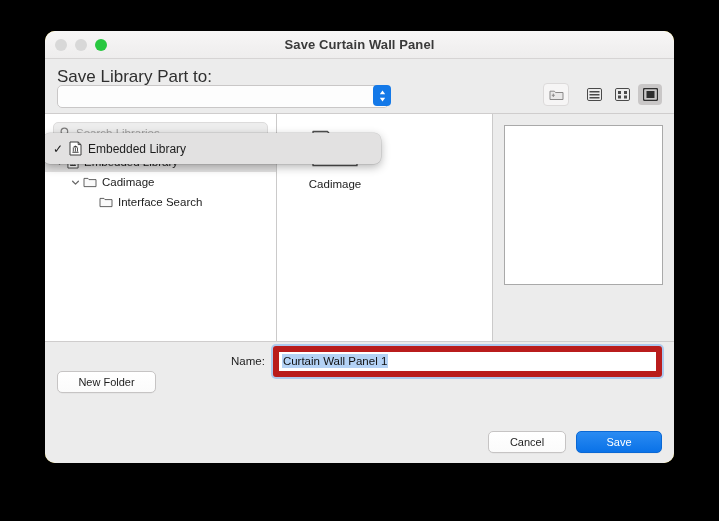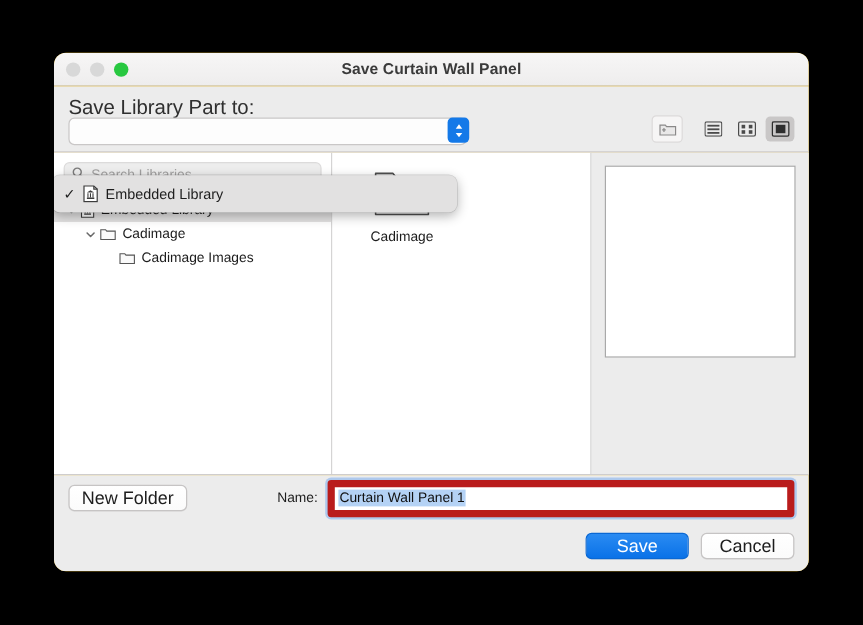--- a/index.html
+++ b/index.html
@@ -17,24 +17,24 @@
     position: relative;
     width: 719px;
     height: 521px;
     background: #000000;
   }
 
   
   .window {
     position: absolute;
     left: 45px;
-    top: 44px;
+    top: 31px;
     width: 629px;
     height: 432px;
-    background: #eab308;
+    background: #fde047;
     border-radius: 10px;
     box-shadow: 0 10px 34px rgba(0,0,0,0.55);
     overflow: hidden;
     display: flex;
     flex-direction: column;
   }
 
   
   .titlebar {
     position: relative;
@@ -267,30 +267,31 @@
     flex: 0 0 auto;
     background: #ececec;
     padding: 8px 12px 0 12px;
   }
   .footer-row1 {
     display: flex;
     align-items: center;
     height: 22px;
   }
   .btn {
-    font-size: 15px;
+    font-size: 11px;
     color: #1d1d1d;
     background: linear-gradient(#ffffff, #fbfbfb);
     border: 1px solid #c6c4c4;
     border-radius: 5px;
     height: 20px;
     display: inline-flex;
     align-items: center;
     justify-content: center;
     box-shadow: 0 0.5px 0.5px rgba(0,0,0,0.06);
+    margin-top: 41px;
   }
   .btn-newfolder { width: 97px; }
 
   .name-label {
     font-size: 11.5px;
     color: #1d1d1d;
     margin-left: 75px;
     margin-right: 8px;
   }
   .name-field {
@@ -455,21 +456,21 @@
             </span>
             <span>Cadimage</span>
           </div>
 
           <div class="tree-row" style="padding-left:54px;">
             <span class="tree-icon">
               <svg width="14" height="12" viewBox="0 0 15 13">
                 <path d="M1 2.6 h4.3 l1.1 1.3 H14 v7.6 H1 Z" fill="#fafafa" stroke="#555555" stroke-width="1"></path>
               </svg>
             </span>
-            <span>Cadimage Images</span>
+            <span>Interface Search</span>
           </div>
 
         </div>
       </div>
 
       <div class="filecol">
         <div class="file-item">
           <span>
             <svg width="48" height="42" viewBox="0 0 48 42">
               <path d="M2 5.5 h14.5 l3.4 4.2 H46 v30 H2 Z" fill="#f0f0f0" stroke="#4f4f4f" stroke-width="1.3" stroke-linejoin="round"></path>
@@ -487,19 +488,19 @@
 
     <div class="footer">
       <div class="footer-row1">
         <div class="btn btn-newfolder">New Folder</div>
         <div class="name-label">Name:</div>
         <div class="name-field">
           <span class="name-value">Curtain Wall Panel 1</span>
         </div>
       </div>
       <div class="footer-row2">
+        <div class="btn btn-cancel">Cancel</div>
         <div class="btn btn-save">Save</div>
-        <div class="btn btn-cancel">Cancel</div>
       </div>
     </div>
 
   </div>
 </div>
 
 </body></html>

